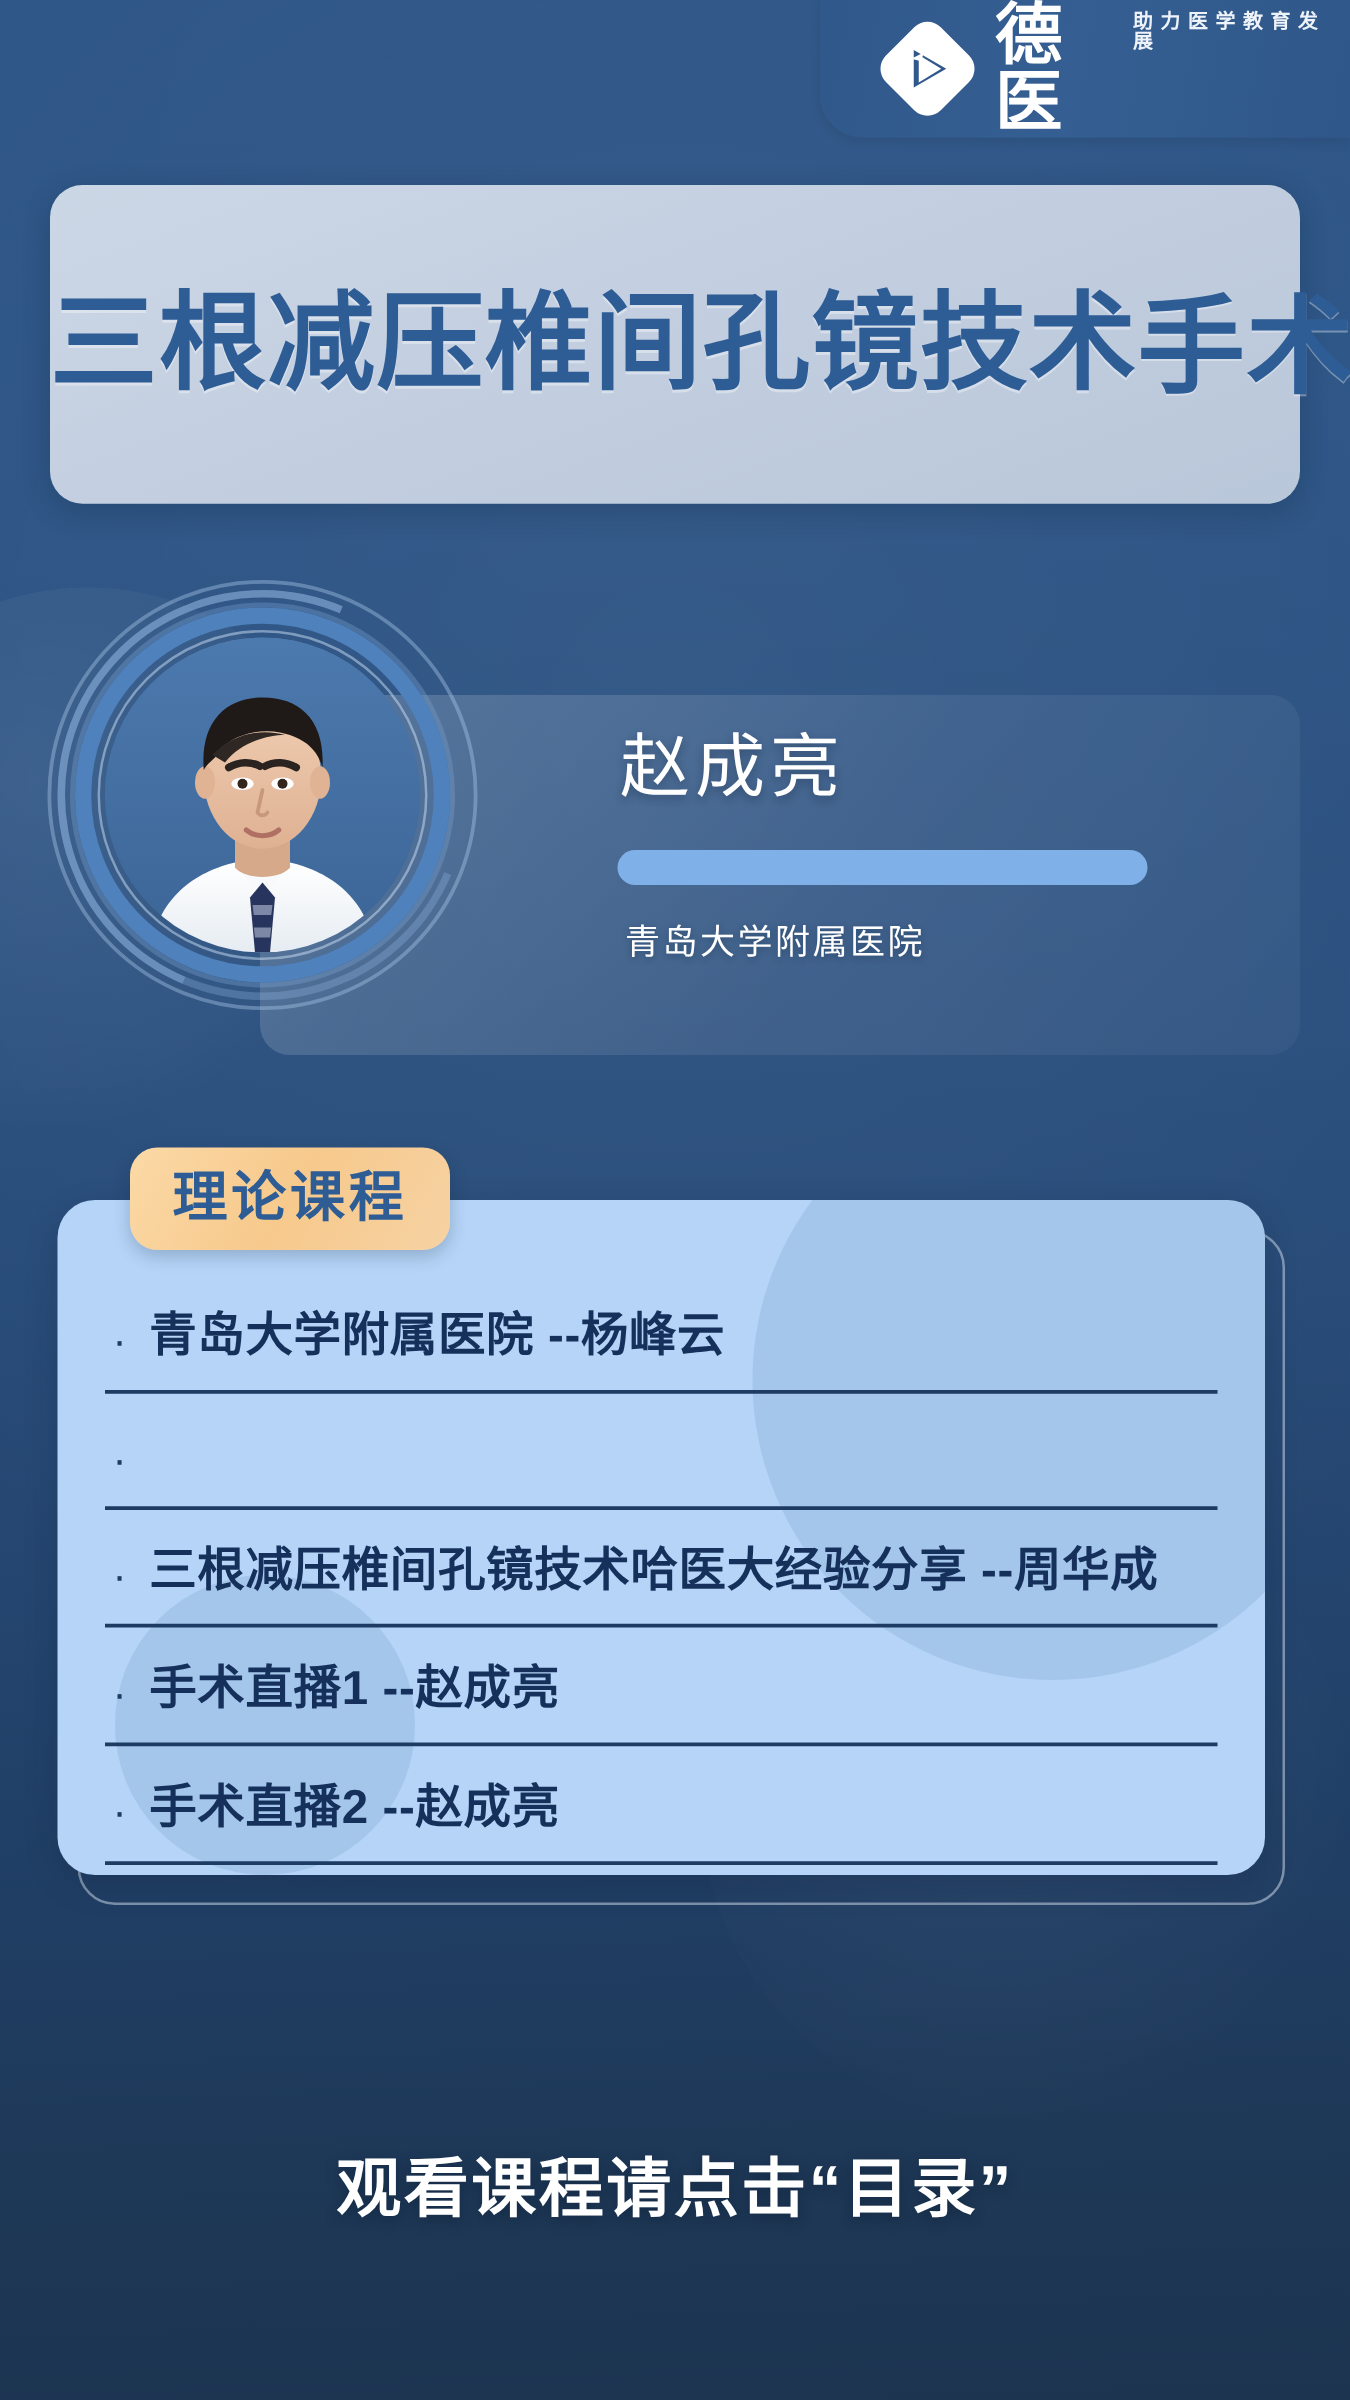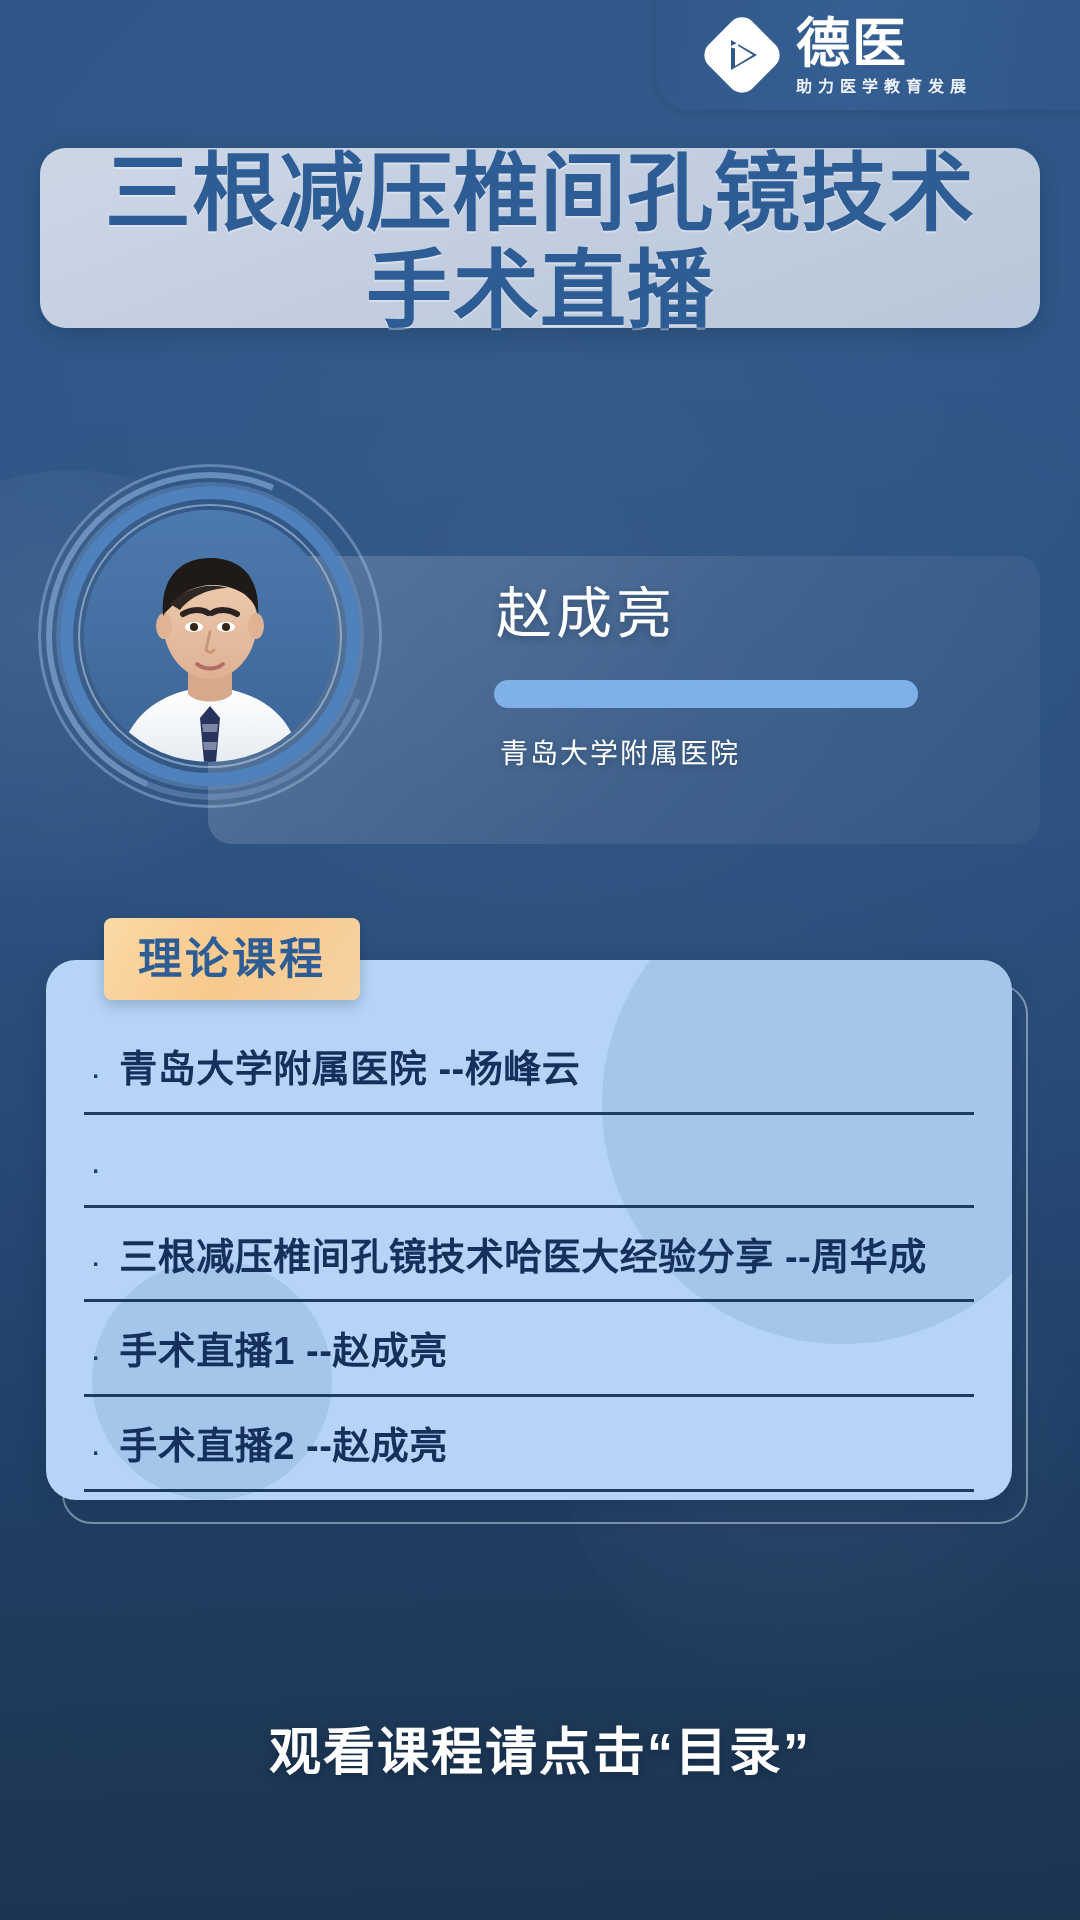--- a/index.html
+++ b/index.html
@@ -48,37 +48,37 @@
     width:76px;height:76px;flex:0 0 76px;
     position:relative;margin-right:16px;
   }
   .brand-mark .diamond{
     position:absolute;left:50%;top:50%;
     width:62px;height:62px;margin:-31px 0 0 -31px;
     background:#ffffff;border-radius:15px;
     transform:rotate(45deg);
   }
   .brand-mark svg{position:absolute;left:0;top:0;}
-  .brand-text{display:flex;flex-direction:column;justify-content:center;}
+  .brand-text{display:flex;flex-direction:row;justify-content:center;}
   .brand-name{
     color:#ffffff;font-size:54px;font-weight:700;line-height:1;
     letter-spacing:2px;
   }
   .brand-tag{
     color:#eef3fa;font-size:16px;font-weight:700;
     letter-spacing:6px;margin-top:9px;line-height:1;
   }
 
   
   .title-card{
     position:absolute;left:40px;top:148px;
-    width:1000px;height:180px;
+    width:1000px;height:255px;
     background:linear-gradient(160deg,#ccd7e6 0%,#c3cfe0 45%,#b9c7da 100%);
     border-radius:26px;
-    display:flex;flex-direction:column;
+    display:flex;flex-direction:row;
     align-items:center;justify-content:space-between;
     box-shadow:0 6px 22px rgba(10,26,46,0.22);
   }
   .title-line{
     color:#2e5d96;
     font-size:86px;
     font-weight:800;
     line-height:1.06;
     letter-spacing:1px;
     text-align:center;
@@ -176,21 +176,21 @@
   }
   .deco-1{right:-70px;top:-96px;width:480px;height:480px;}
   .deco-2{left:46px;top:300px;width:240px;height:240px;background:rgba(126,164,208,0.22);}
 
   .badge{
     position:absolute;left:104px;top:918px;
     height:82px;min-width:240px;
     padding:0 34px;
     display:flex;align-items:center;justify-content:center;
     background:linear-gradient(120deg,#fbd9a6 0%,#f7c98c 50%,#f6d2a3 100%);
-    border-radius:8px;
+    border-radius:22px;
     box-shadow:0 5px 14px rgba(12,30,52,0.22);
     z-index:4;
   }
   .badge span{
     color:#2e5d96;font-size:44px;font-weight:800;letter-spacing:3px;line-height:1;
   }
 
   .course-list{
     position:absolute;left:0;top:82px;right:0;
     padding:0 38px;

